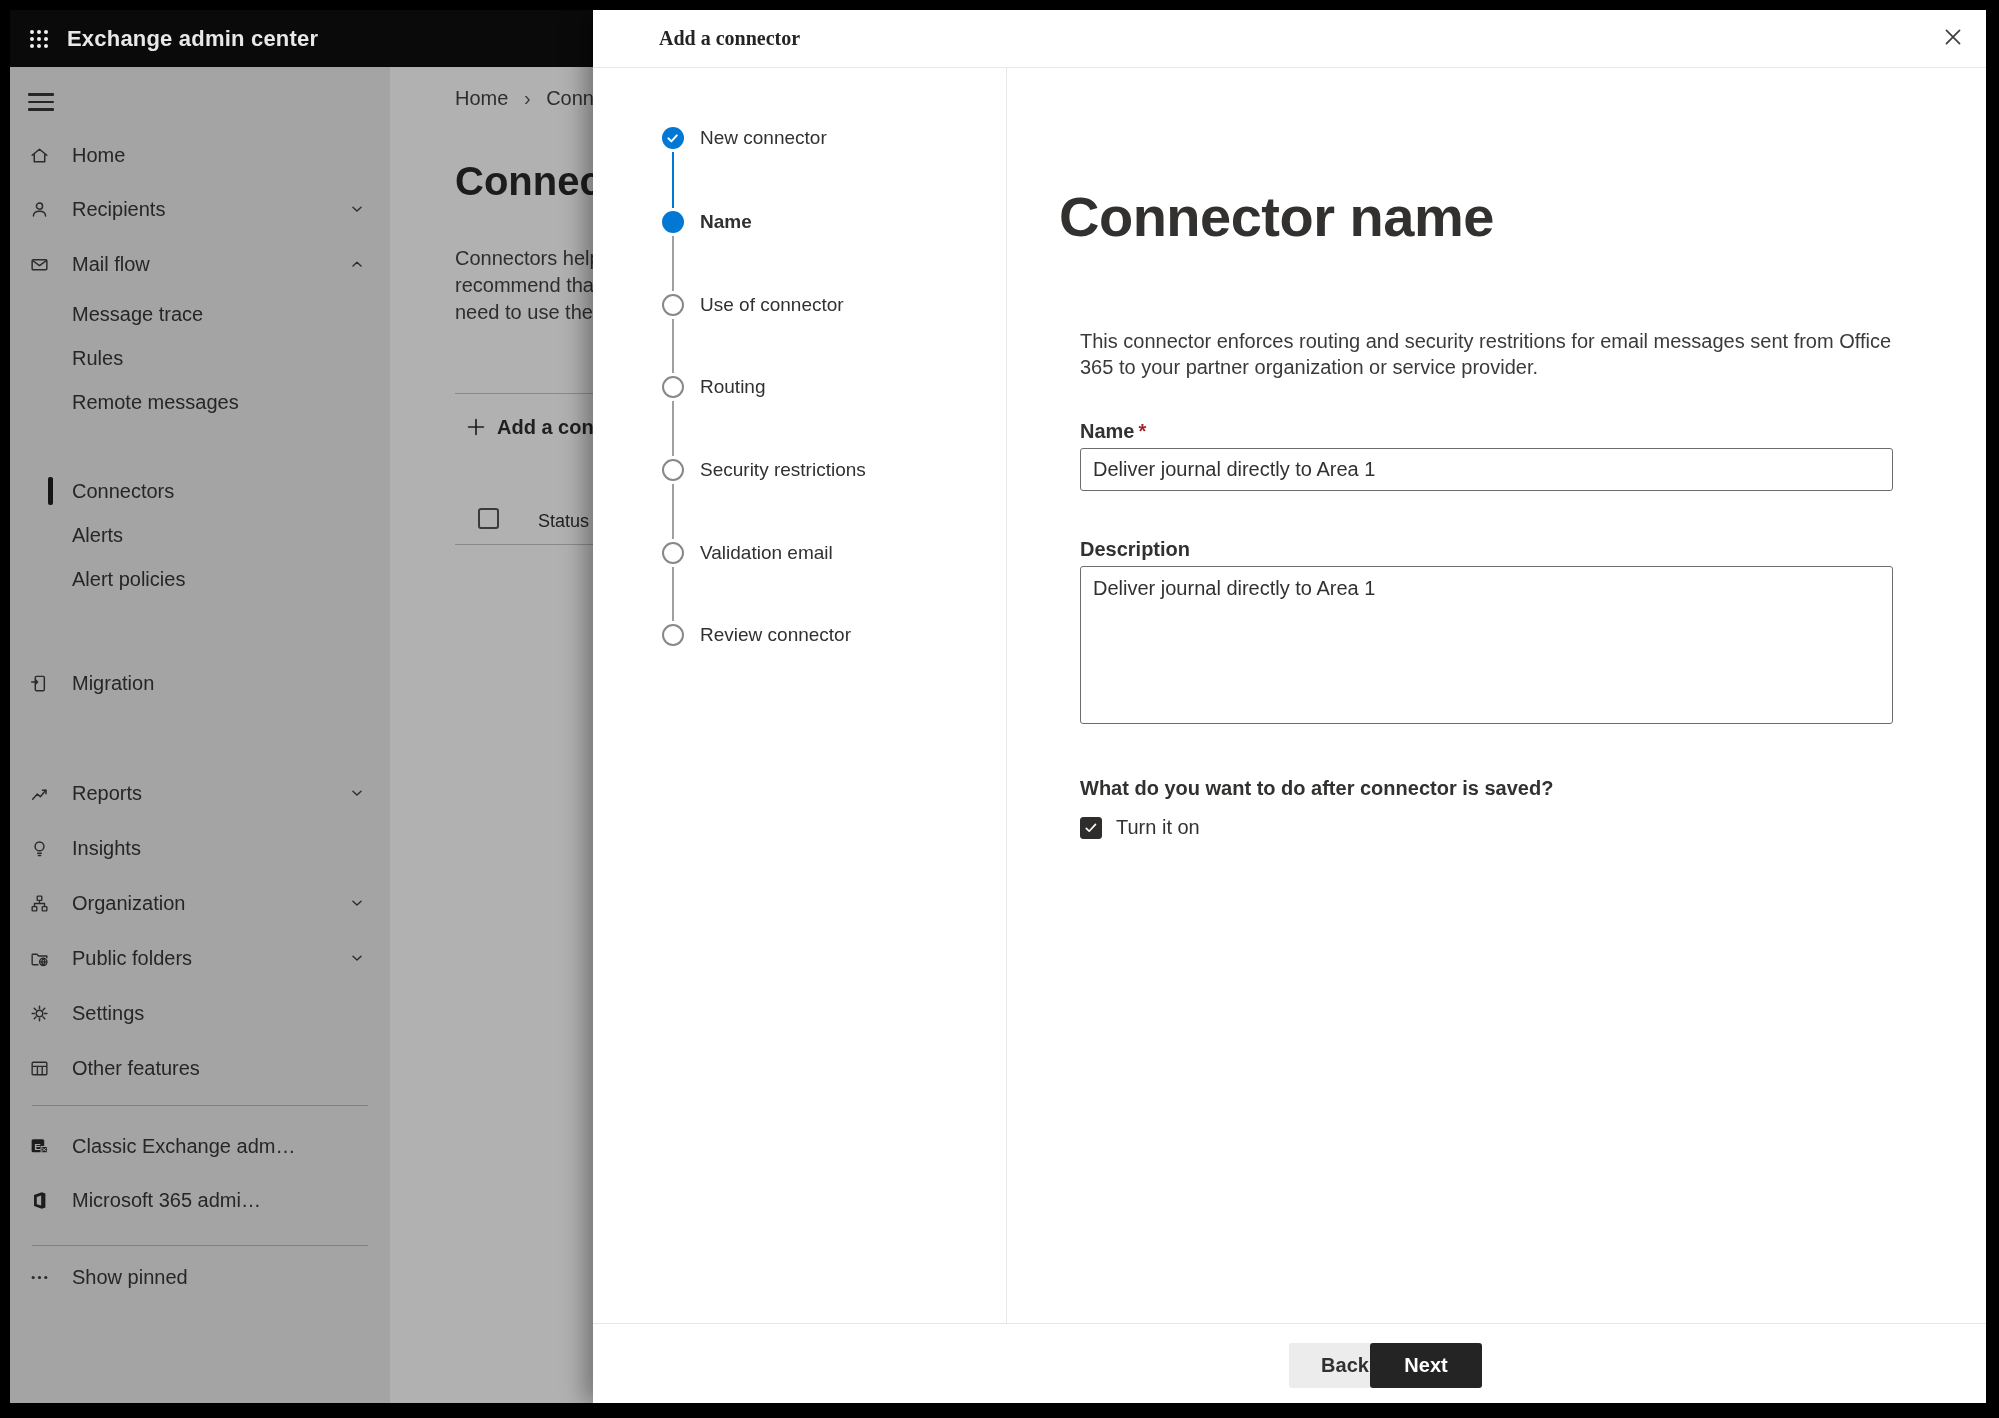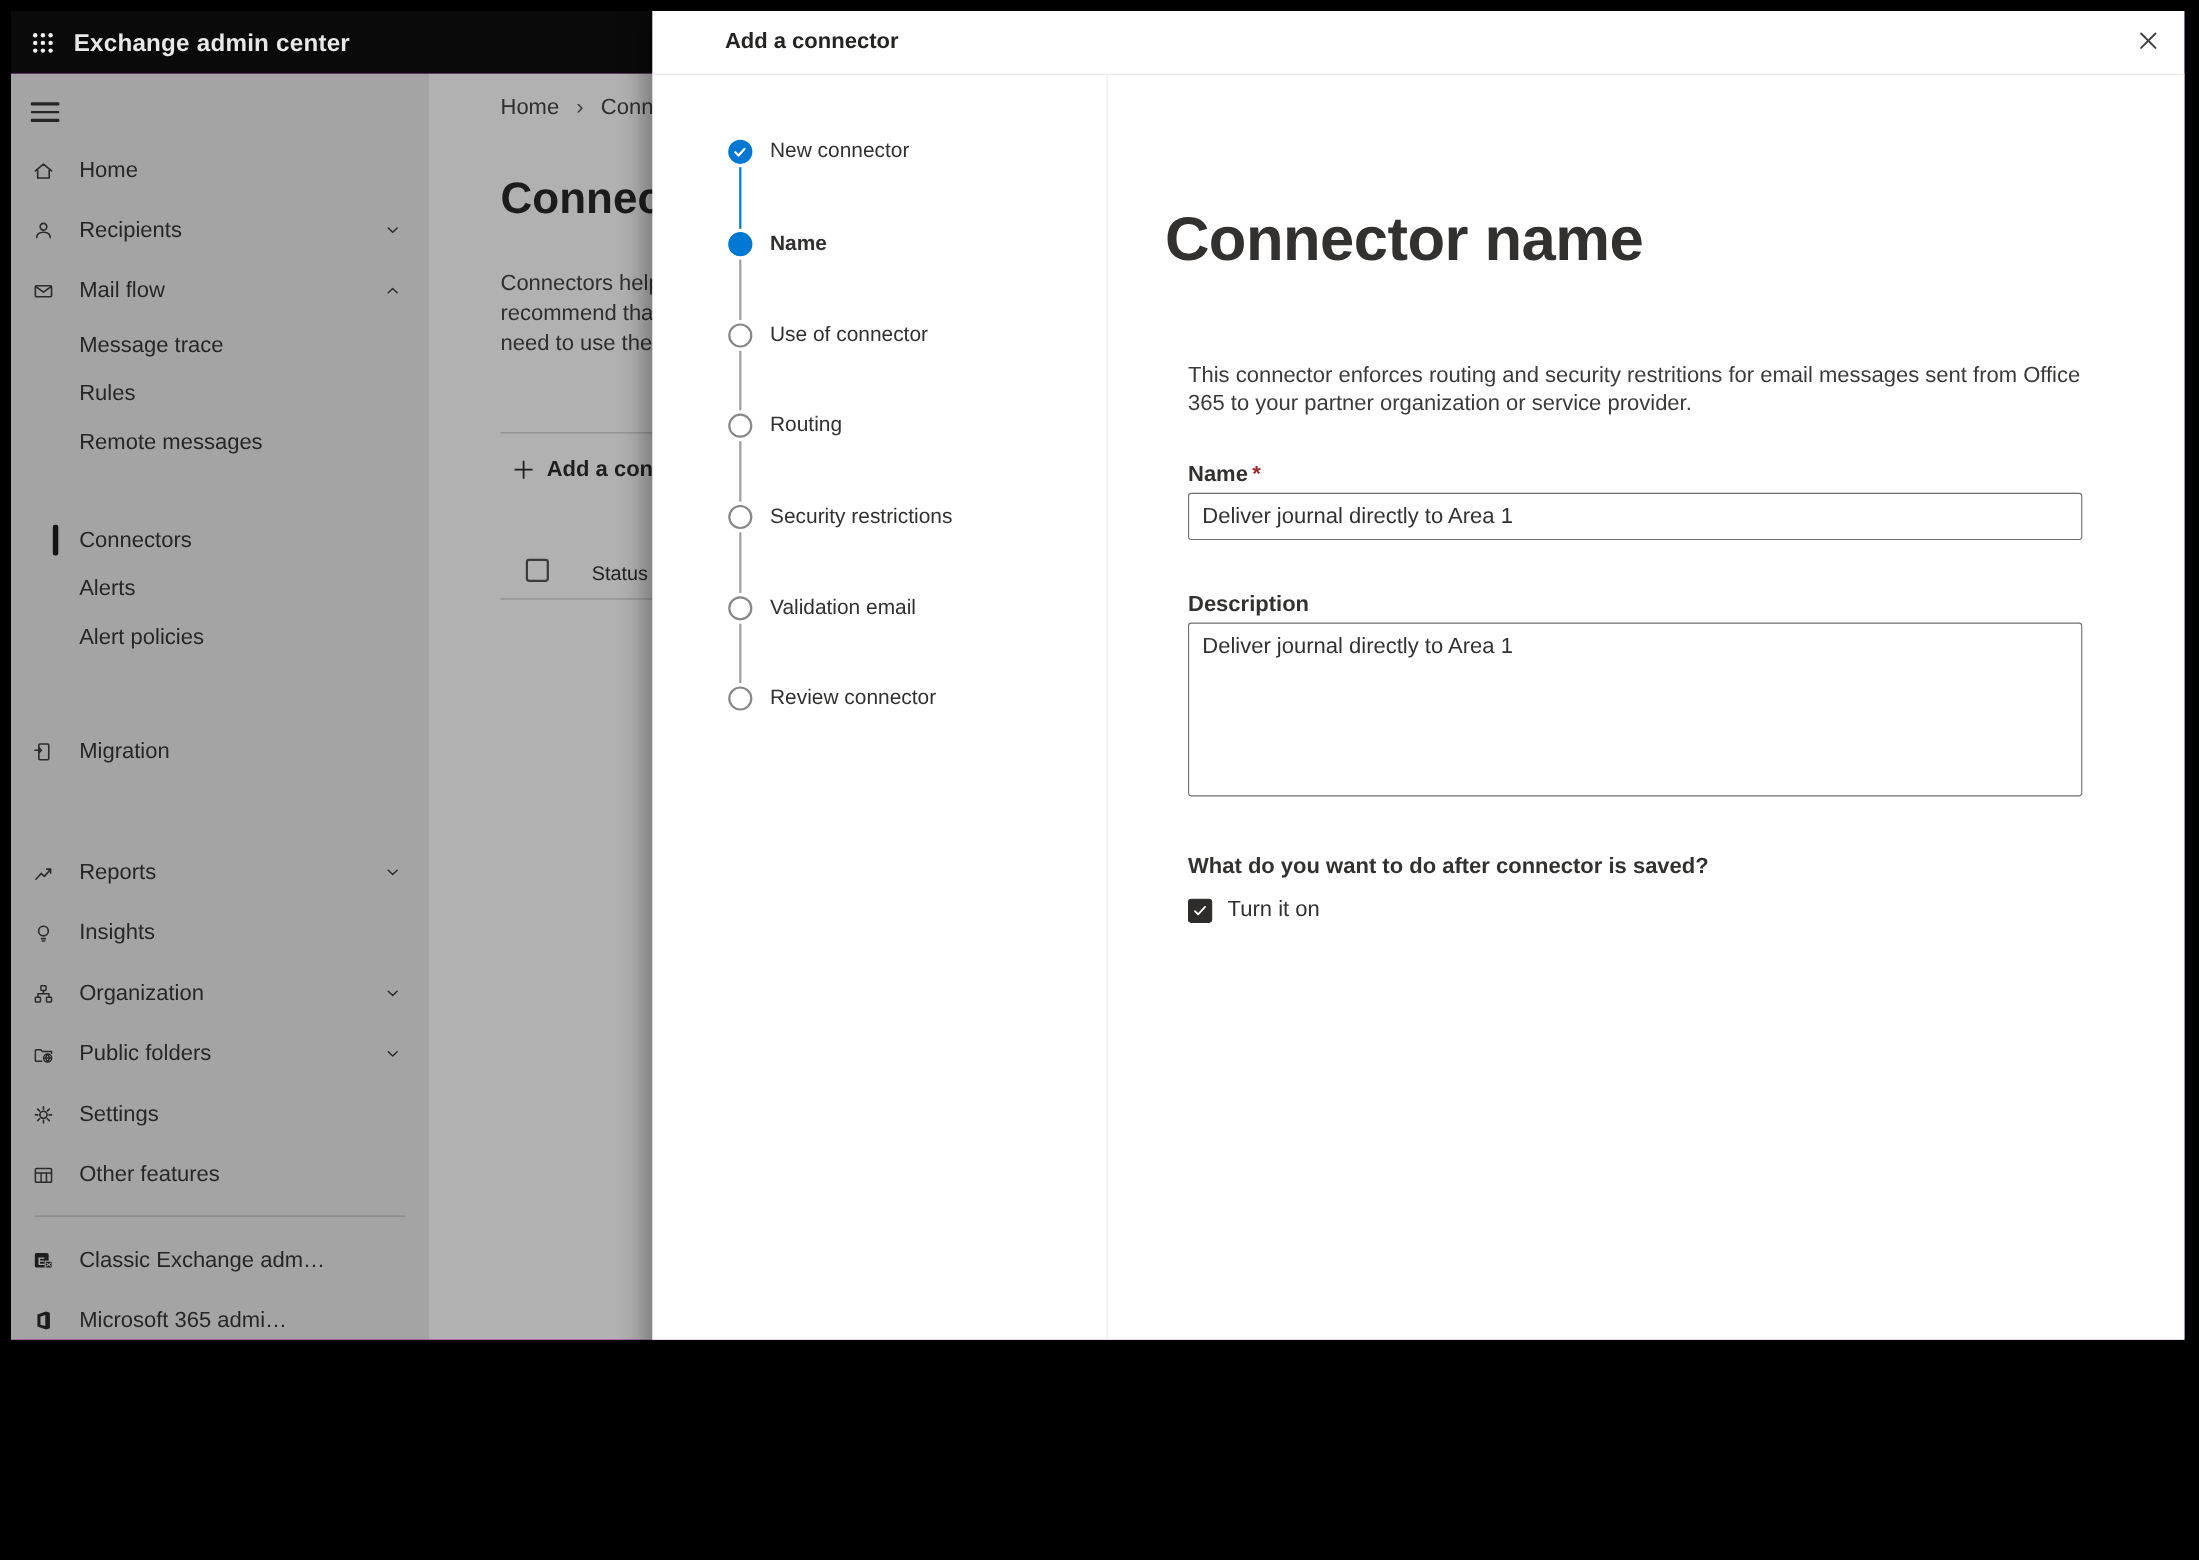--- a/index.html
+++ b/index.html
@@ -1,18 +1,18 @@
 <!DOCTYPE html>
 <html><head>
 <meta charset="utf-8">
 <style>
   html,body{margin:0;padding:0;background:#000;}
   *{box-sizing:border-box;font-family:"Liberation Sans","DejaVu Sans",sans-serif;}
   .stage{position:relative;width:1999px;height:1418px;background:#000;overflow:hidden;}
-  .screen{position:absolute;left:10px;top:10px;width:1976px;height:1208px;background:#a21caf;overflow:hidden;}
+  .screen{position:absolute;left:10px;top:10px;width:1976px;height:1393px;background:#3b82f6;overflow:hidden;}
 
   
   .topbar{position:absolute;left:0;top:0;width:100%;height:57px;background:#0a0a0a;display:flex;align-items:center;}
   .waffle{width:57px;height:57px;display:flex;align-items:center;justify-content:center;cursor:pointer;}
   .topbar-title{color:#e8e8e8;font-size:22px;font-weight:600;letter-spacing:.2px;}
 
   
   .sidebar{position:absolute;left:0;top:57px;width:380px;bottom:0;background:#a4a4a4;}
   .hamburger{position:absolute;left:18px;top:21px;width:26px;height:22px;cursor:pointer;}
   .hamburger span{display:block;height:2.5px;background:#262626;margin:5px 0;border-radius:1px;}
@@ -32,21 +32,21 @@
   .bg-div1{position:absolute;left:65px;right:0;top:326px;height:1px;background:rgba(0,0,0,.22);}
   .bg-add{position:absolute;left:75px;top:344px;height:32px;display:flex;align-items:center;cursor:pointer;}
   .bg-add .plus{width:22px;height:22px;margin-right:10px;}
   .bg-add .lbl{font-size:20px;font-weight:600;color:#1f1f1f;white-space:nowrap;}
   .bg-chk{position:absolute;left:88px;top:441px;width:21px;height:21px;border:2.5px solid #3b3b3b;border-radius:3px;cursor:pointer;}
   .bg-status{position:absolute;left:148px;top:444px;font-size:18px;color:#222;}
   .bg-div2{position:absolute;left:65px;right:0;top:477px;height:1px;background:rgba(0,0,0,.22);}
 
   
   .dialog{position:absolute;left:583px;top:0;width:1393px;height:1393px;background:#fff;box-shadow:-8px 0 22px rgba(0,0,0,.35);}
-  .dlg-title{position:absolute;left:66px;top:0;height:57px;display:flex;align-items:center;font-size:20px;font-weight:700;color:#252423;}
+  .dlg-title{position:absolute;left:66px;top:0;height:57px;display:flex;align-items:center;font-size:20px;font-weight:700;color:#252423;font-family:Liberation Serif, serif;}
   .dlg-close{position:absolute;left:1346px;top:13px;width:28px;height:28px;display:flex;align-items:center;justify-content:center;cursor:pointer;}
   .dlg-hdiv{position:absolute;left:0;right:0;top:57px;height:1px;background:#e8e8e8;}
   .dlg-vdiv{position:absolute;left:413px;top:58px;height:1255px;width:1px;background:#e8e8e8;}
 
   
   .step-circle{position:absolute;left:69px;width:22px;height:22px;border-radius:50%;}
   .step-circle.upcoming{background:#fff;border:2px solid #8a8886;}
   .step-circle.current{background:#0078d4;}
   .step-circle.completed{background:#0078d4;display:flex;align-items:center;justify-content:center;}
   .step-line{position:absolute;left:79px;width:2px;background:#a19f9d;}

